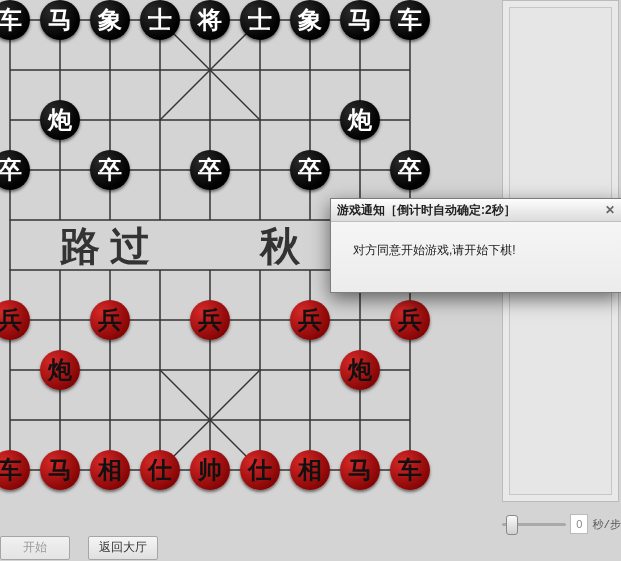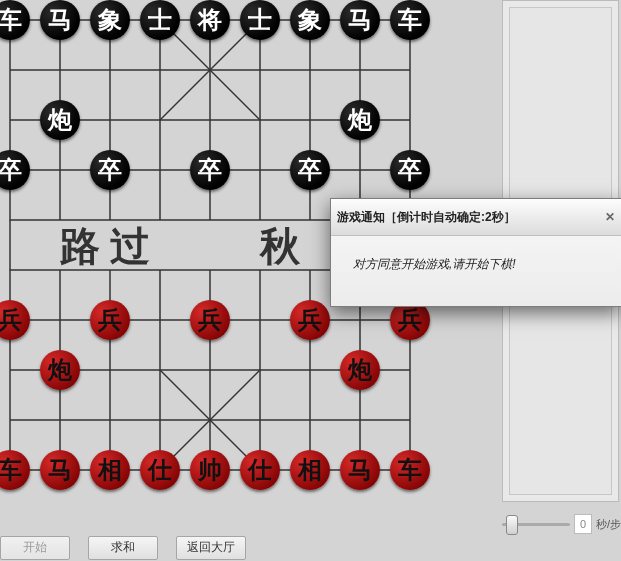--- a/index.html
+++ b/index.html
@@ -109,20 +109,21 @@
     border:1px solid #bbb;
     background:#fff;
     text-align:center;
     line-height:18px;
     font-size:11px;
     color:#888;
   }
   .time-unit {
     font-size:11px;
     color:#555;
+    font-family:Liberation Mono, monospace;
   }
 
   
   .btn-row {
     position:absolute;
     left:0;
     top:536px;
     width:445px;
     height:25px;
     display:flex;
@@ -155,37 +156,36 @@
     border:1px solid #7d7d7d;
     box-shadow:0 6px 18px rgba(0,0,0,.55);
   }
   .dialog-title {
     height:22px;
     background:linear-gradient(#fdfdfd,#dcdcdc);
     border-bottom:1px solid #bfbfbf;
     font-size:12px;
     color:#222;
     line-height:22px;
-    padding:7px 6px;
+    padding:0 6px;
     display:flex;
     justify-content:space-between;
     align-items:center;
     font-weight:bold;
   }
   .dialog-title .close {
     font-size:12px;
     color:#666;
     cursor:pointer;
   }
   .dialog-body {
     padding:20px 0 10px 22px;
     font-size:12px;
     color:#222;
     min-height:40px;
-    font-style:italic;
   }
   .dialog-footer {
     padding:6px 10px 12px;
     text-align:right;
   }
   .dialog-btn {
     width:70px; height:24px; line-height:22px;
     background:linear-gradient(#fbfbfb,#e5e5e5);
     border:1px solid #8a8a8a;
     border-radius:3px;
@@ -289,21 +289,20 @@
   <div class="time-row">
     <div class="slider-track">
       <div class="slider-thumb"></div>
     </div>
     <div class="time-box">0</div>
     <div class="time-unit">秒/步</div>
   </div>
 
   <div class="btn-row">
     <div class="btn disabled">开始</div>
-    <div class="btn">求和</div>
     <div class="btn">返回大厅</div>
   </div>
 
   <div class="dialog">
     <div class="dialog-title">
       <span>游戏通知［倒计时自动确定:2秒］</span>
       <span class="close">✕</span>
     </div>
     <div class="dialog-body">对方同意开始游戏,请开始下棋!</div>
   </div>

